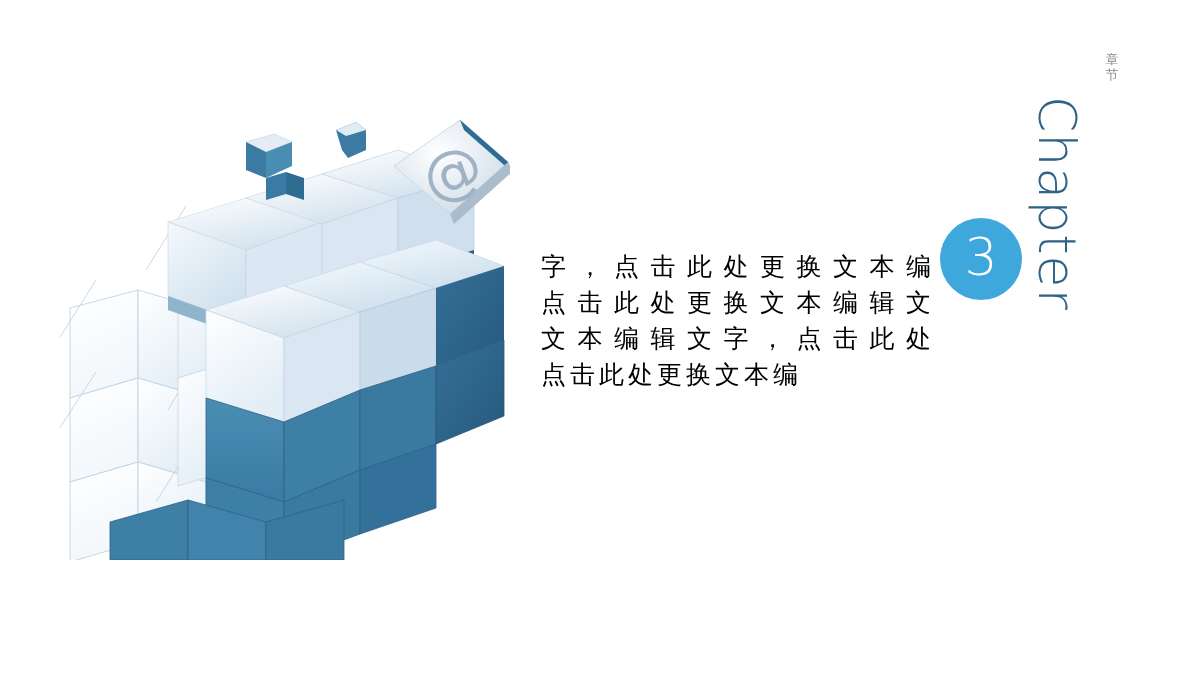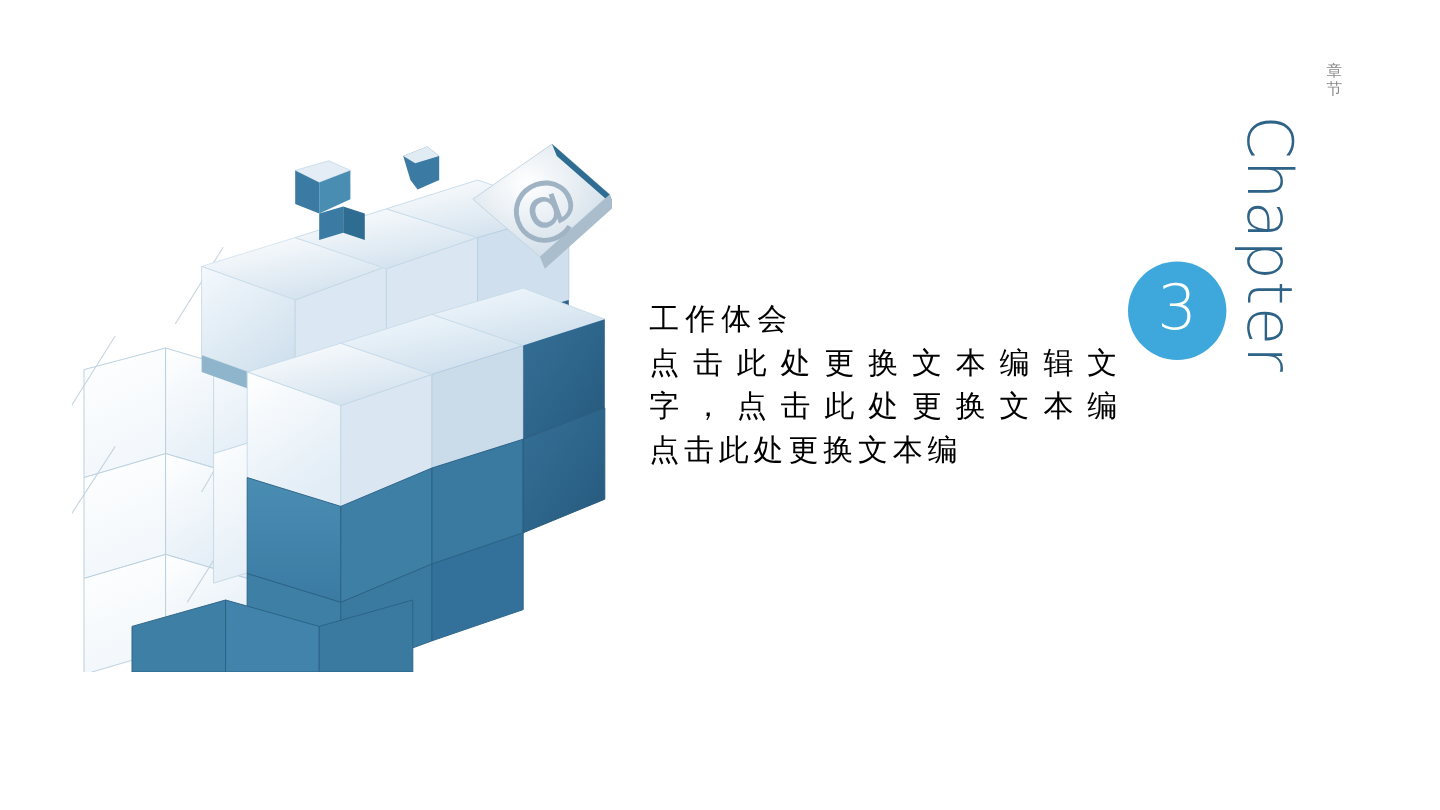--- a/index.html
+++ b/index.html
@@ -227,23 +227,23 @@
         <path d="M400,10 L448,52 L452,62 L404,20 Z" fill="#2f6c92"></path>
         <path d="M390,104 L448,52 L452,62 L394,114 Z" fill="#aabdcc"></path>
         <g transform="translate(392,62) rotate(-20) scale(1.05)">
           <text x="0" y="0" text-anchor="middle" dominant-baseline="central" font-family="DejaVu Sans, sans-serif" font-size="56" fill="#9fb3c4">@</text>
         </g>
       </g>
     </svg>
   </div>
 
   <div id="text-block">
-    <div class="txt-title">工作体会</div>
+    <div class="txt-line">字，点击此处更换文本编</div>
     <div class="txt-line">点击此处更换文本编辑文</div>
-    <div class="txt-line">字，点击此处更换文本编</div>
+    <div class="txt-line">文本编辑文字，点击此处</div>
     <div class="txt-line last">点击此处更换文本编</div>
   </div>
 
   <div id="chapter-badge">
     <span id="chapter-number">3</span>
   </div>
   <div id="chapter-word">Chapter</div>
   <div id="chapter-cn">
     <span>章</span>
     <span>节</span>

